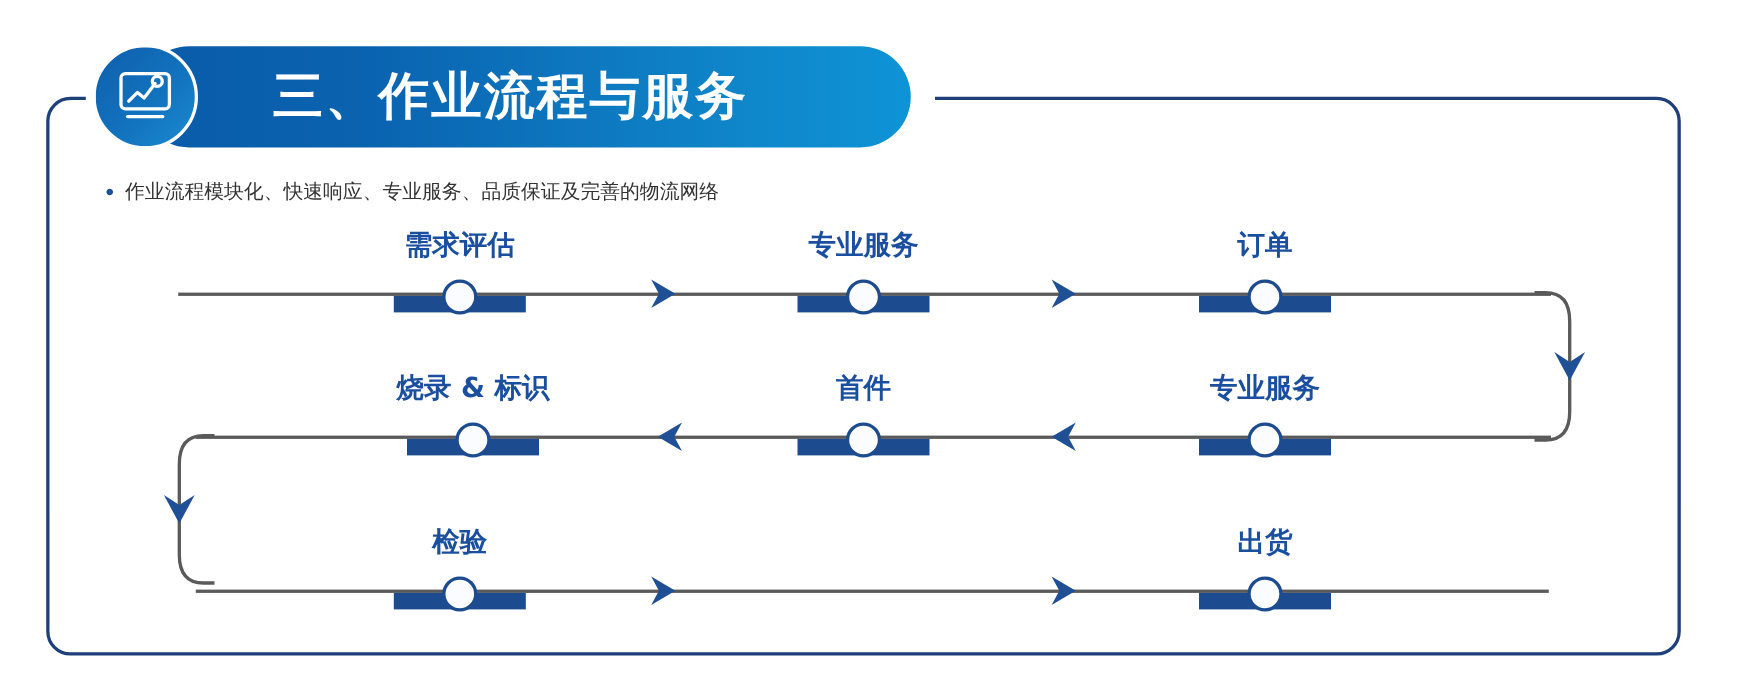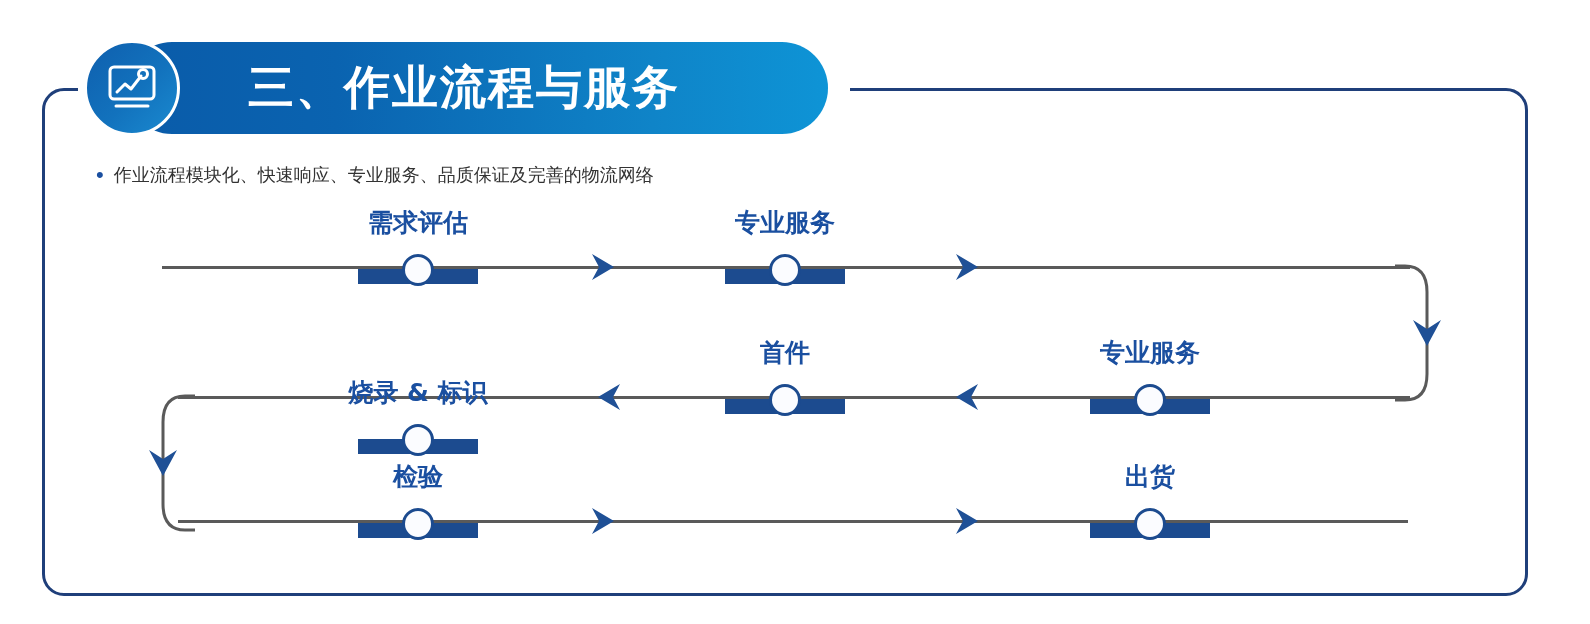--- a/index.html
+++ b/index.html
@@ -97,20 +97,25 @@
     <div class="node-bar"></div>
     <div class="node-dot"></div>
   </div>
 
   <div class="node" style="left:725px;">
     <div class="node-label">专业服务</div>
     <div class="node-bar"></div>
     <div class="node-dot"></div>
   </div>
 
+  <div class="node" style="left:1090px;">
+    <div class="node-label">订单</div>
+    <div class="node-bar"></div>
+    <div class="node-dot"></div>
+  </div>
 
   <div class="arrow" style="left:586px;">
     <svg width="34" height="34" viewBox="0 0 34 34">
       <path d="M6 4 L28 17 L6 30 L13 17 Z" fill="#1f5096"></path>
     </svg>
   </div>
   <div class="arrow" style="left:950px;">
     <svg width="34" height="34" viewBox="0 0 34 34">
       <path d="M6 4 L28 17 L6 30 L13 17 Z" fill="#1f5096"></path>
     </svg>
@@ -120,21 +125,21 @@
 <div class="connector" style="left:1395px;top:258px;">
   <svg width="50" height="150" viewBox="0 0 50 150">
     <path d="M0 8 H10 Q32 8 32 34 V116 Q32 142 10 142 H0" fill="none" stroke="#5a5a5a" stroke-width="3"></path>
     <path d="M18 62 L32 88 L46 62 L32 71 Z" fill="#1f5096" transform="translate(0,0)"></path>
   </svg>
 </div>
 
 <div class="flow-row" style="left:0;top:340px;width:1590px;">
   <div class="rail" style="left:178px;width:1232px;"></div>
 
-  <div class="node" style="left:358px;margin-top:40px;">
+  <div class="node" style="left:370px;">
     <div class="node-label">烧录 &amp; 标识</div>
     <div class="node-bar"></div>
     <div class="node-dot"></div>
   </div>
 
   <div class="node" style="left:725px;">
     <div class="node-label">首件</div>
     <div class="node-bar"></div>
     <div class="node-dot"></div>
   </div>
@@ -157,21 +162,21 @@
   </div>
 </div>
 
 <div class="connector" style="left:145px;top:388px;">
   <svg width="50" height="150" viewBox="0 0 50 150">
     <path d="M50 8 H40 Q18 8 18 34 V116 Q18 142 40 142 H50" fill="none" stroke="#5a5a5a" stroke-width="3"></path>
     <path d="M4 62 L18 88 L32 62 L18 71 Z" fill="#1f5096"></path>
   </svg>
 </div>
 
-<div class="flow-row" style="left:0;top:464px;width:1590px;">
+<div class="flow-row" style="left:0;top:480px;width:1590px;">
   <div class="rail" style="left:178px;width:1230px;"></div>
 
   <div class="node" style="left:358px;">
     <div class="node-label">检验</div>
     <div class="node-bar"></div>
     <div class="node-dot"></div>
   </div>
 
 
   <div class="node" style="left:1090px;">

